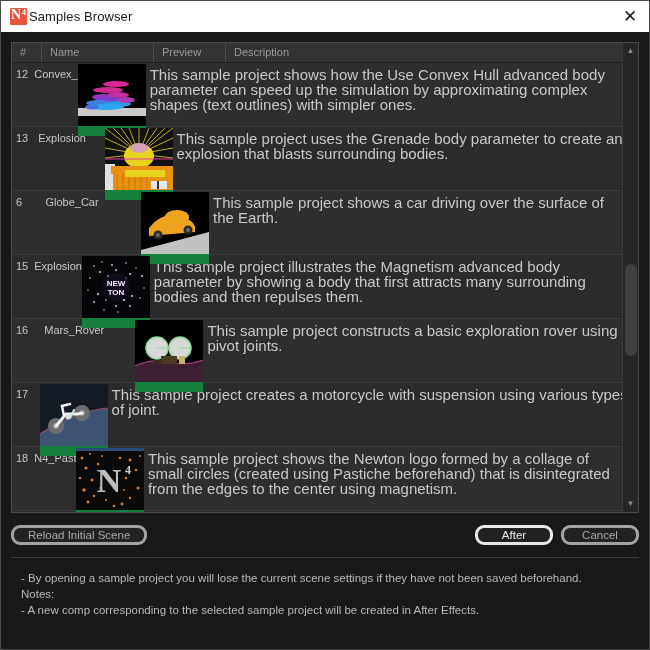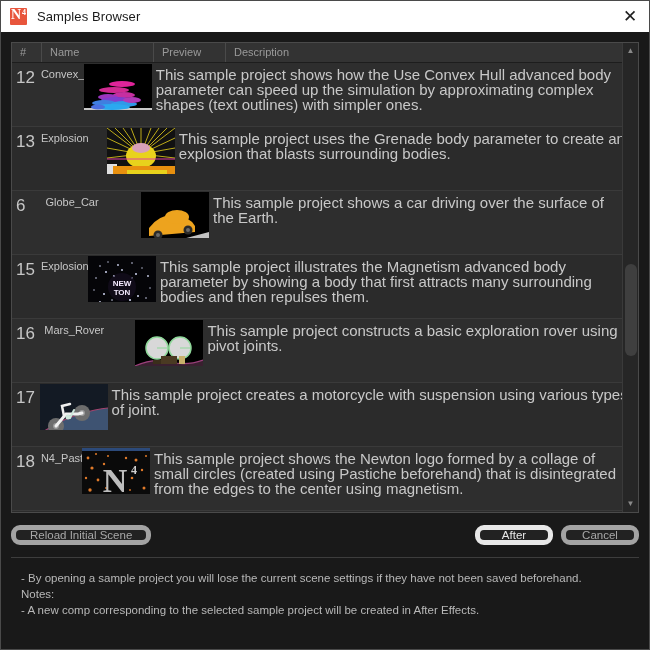--- a/index.html
+++ b/index.html
@@ -37,21 +37,21 @@
     color: #ffffff; font-size: 14px; font-weight: bold;
     font-family: "Liberation Serif", serif;
     letter-spacing: -0.5px;
   }
   .app-logo .sup {
     position: absolute; right: 1px; top: 0px;
     color: #ffffff; font-size: 8px; font-weight: bold;
     font-family: "Liberation Serif", serif;
   }
   .title-text {
-    margin-left: 10px;
+    margin-left: 2px;
     color: #1a1a1a; font-size: 13px;
     letter-spacing: 0.1px;
   }
   .close-btn {
     margin-left: auto;
     width: 26px; height: 26px;
     display: flex; align-items: center; justify-content: center;
     color: #202020; font-size: 17px; line-height: 1;
     cursor: pointer;
   }
@@ -97,35 +97,35 @@
   }
   .row {
     display: flex;
     height: 64px; min-height: 64px;
     border-bottom: 1px solid #3a3a3a;
     background: #2b2b2b;
   }
   .row:nth-child(odd) { background: #2e2e2e; }
   .cell-num {
     width: 30px; padding: 5px 0 0 4px;
-    color: #c6c6c6; font-size: 17px;
+    color: #c6c6c6; font-size: 11px;
   }
   .cell-name {
     width: 112px; padding: 5px 0 0 6px;
     color: #c6c6c6; font-size: 11px;
     white-space: nowrap; overflow: hidden;
   }
   .cell-prev {
     width: 72px;
     display: flex; align-items: flex-start; justify-content: center;
     padding-top: 1px;
   }
   .thumb {
-    width: 68px; height: 46px;
-    background: #fdba74;
+    width: 68px; height: 72px;
+    background: #15803d;
     position: relative; overflow: hidden;
   }
   .cell-desc {
     flex: 1 1 auto;
     padding: 4px 10px 0 4px;
     color: #c8c8c8; font-size: 15px;
     line-height: 15px;
   }
 
   
@@ -151,21 +151,21 @@
     cursor: pointer;
   }
 
   
   .btnrow {
     display: flex; align-items: center;
     padding: 9px 0 9px 0;
     height: 44px;
   }
   .btn {
-    border: 5px solid #a3a3a3;
+    border: 3px solid #a3a3a3;
     border-radius: 9px;
     background: #222222;
     color: #a8a8a8;
     font-size: 11.5px;
     height: 20px;
     padding: 0 14px;
     display: flex; align-items: center; justify-content: center;
     cursor: pointer;
     white-space: nowrap;
   }

